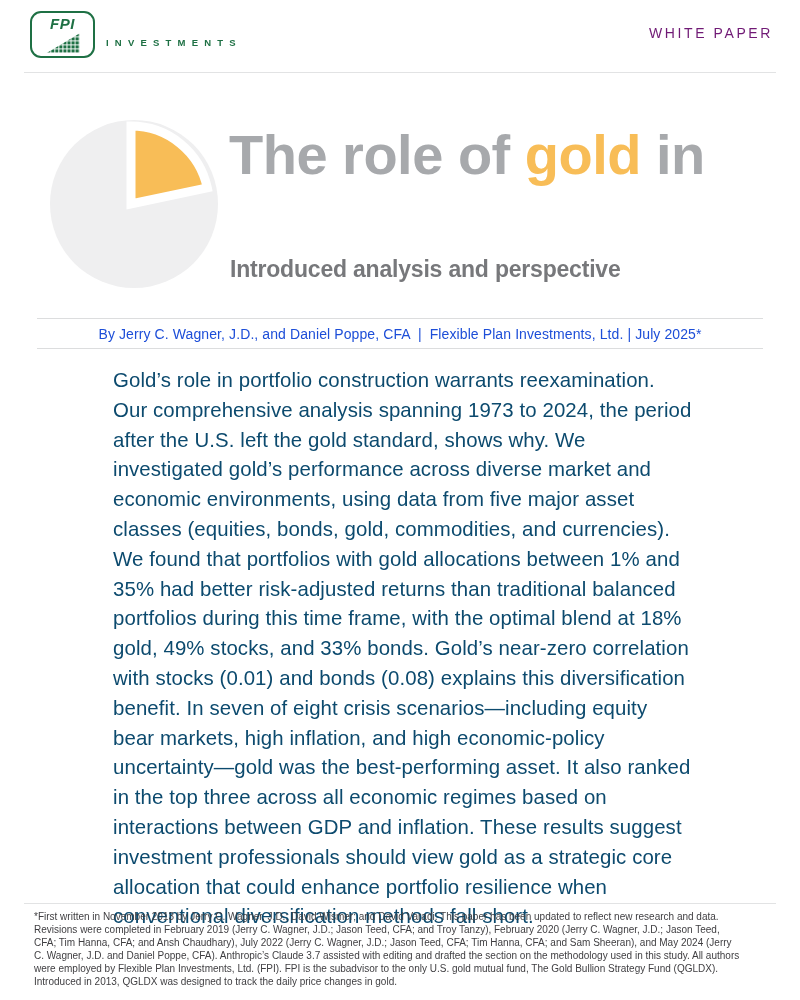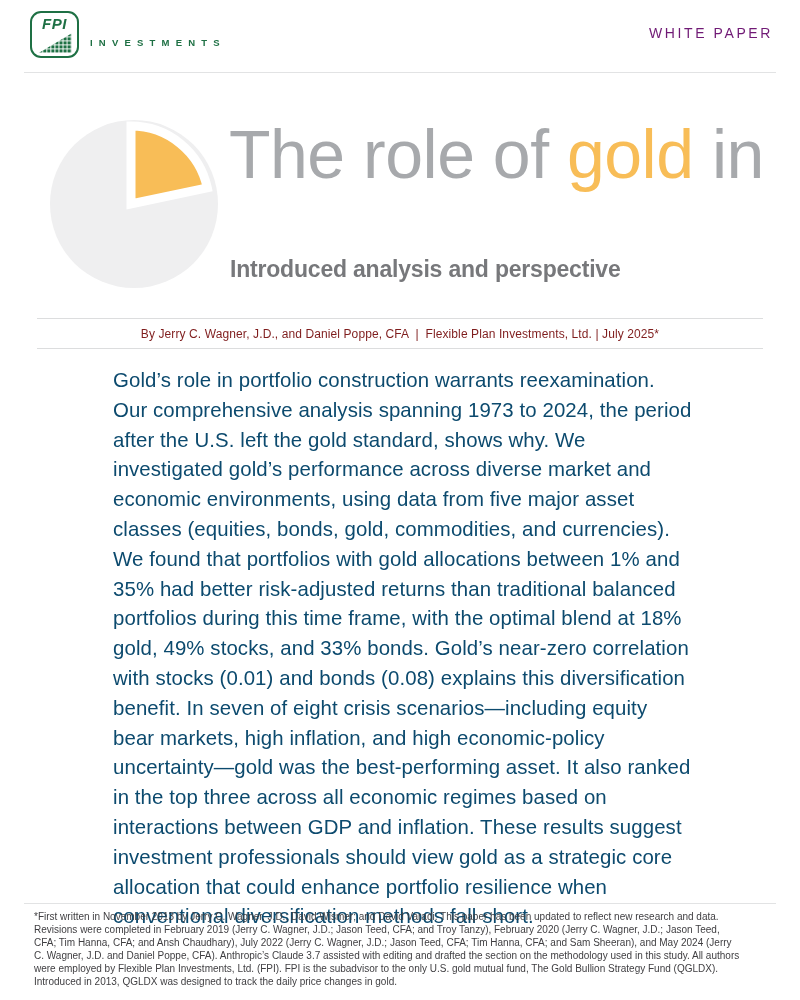--- a/index.html
+++ b/index.html
@@ -10,21 +10,21 @@
     font-family: "Liberation Sans", sans-serif;
     overflow: hidden;
   }
 
   
   .logo {
     position: absolute; left: 30px; top: 11px;
     display: flex; align-items: center; gap: 11px;
   }
   .logo-badge {
-    width: 49px; height: 47px;
+    width: 65px; height: 47px;
     border: 2.5px solid #1E7044; border-radius: 11px;
     display: flex; flex-direction: column; align-items: center;
     padding-top: 3px; background: #fff;
   }
   .logo-monogram {
     font-style: italic; font-weight: bold;
     font-size: 15px; color: #1E7044; letter-spacing: .5px; line-height: 16px;
   }
   .logo-stairs { width: 34px; height: 20px; margin-top: 1px; }
   .wordmark { display: flex; flex-direction: column; }
@@ -39,37 +39,37 @@
     position: absolute; right: 27px; top: 25px;
     font-size: 14px; letter-spacing: 2.6px; color: #701a75; white-space: nowrap;
   }
   .rule { position: absolute; left: 24px; right: 24px; height: 1px; background: #E2E3E4; }
   .rule-header { top: 72px; }
 
   
   .pie-chart { position: absolute; left: 30px; top: 100px; width: 220px; height: 220px; }
   .paper-title {
     position: absolute; left: 229px; top: 124px; width: 560px;
-    font-size: 68px; line-height: 61px; font-weight: 400;
+    font-size: 56px; line-height: 61px; font-weight: 700;
     color: #A7A9AC; letter-spacing: -0.5px; white-space: nowrap;
   }
   .title-gold { color: #F8BD57; }
   .paper-subtitle {
     position: absolute; left: 230px; top: 256px;
     font-size: 23px; font-weight: bold; color: #77787B; letter-spacing: -0.2px;
   }
 
   
   .byline-band {
     position: absolute; left: 37px; right: 37px; top: 318px; height: 31px;
     border-top: 1px solid #DCDDDE; border-bottom: 1px solid #DCDDDE;
     display: flex; align-items: center; justify-content: center;
   }
   .byline-text {
-    font-size: 12px; color: #7f1d1d; white-space: pre; letter-spacing: .1px;
+    font-size: 14px; color: #1d4ed8; white-space: pre; letter-spacing: .1px;
   }
 
   
   .abstract {
     position: absolute; left: 113px; top: 366px; width: 580px;
     font-size: 20.4px; line-height: 29.8px; color: #0c4a6e; letter-spacing: .1px;
   }
 
   
   .rule-footnote { top: 903px; }

